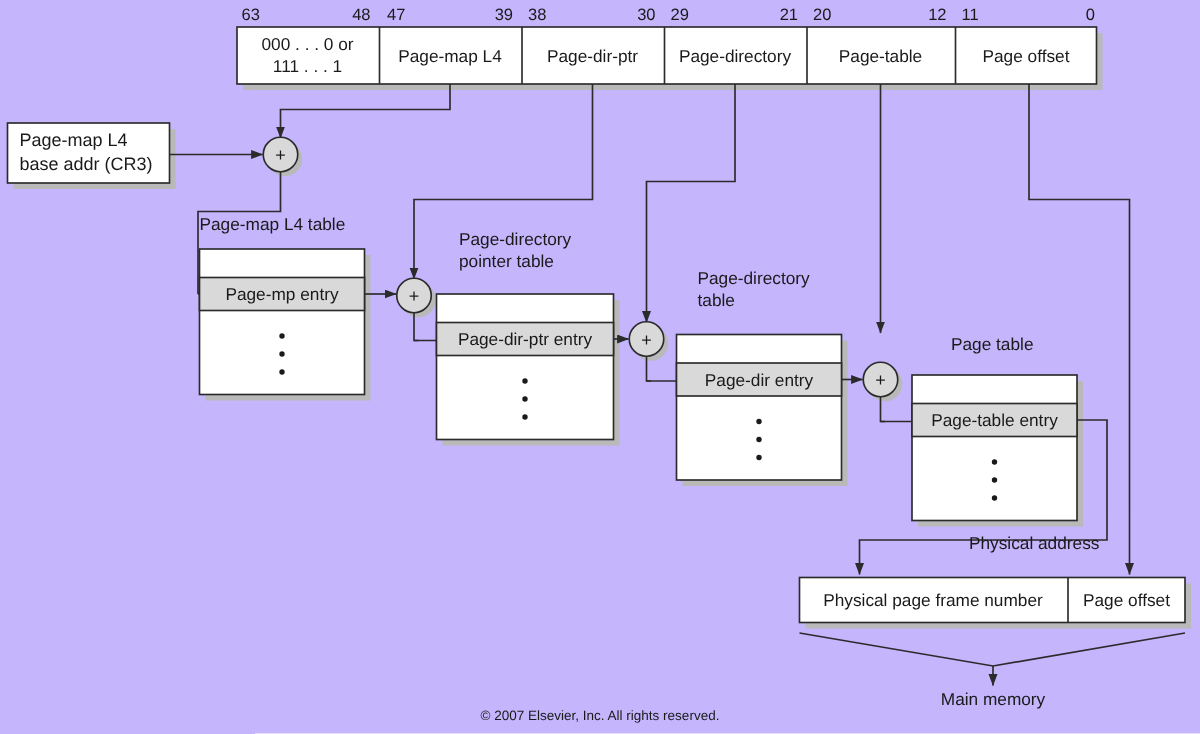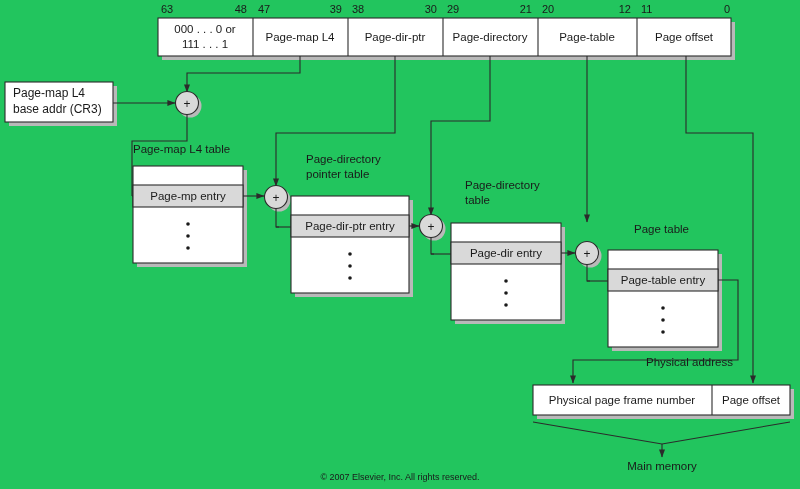--- a/index.html
+++ b/index.html
@@ -1,17 +1,17 @@
 <!DOCTYPE html>
 <html><head>
 <meta charset="utf-8">
 <style>
   html,body{margin:0;padding:0;background:#ffffff;}
   body{width:800px;height:489px;font-family:"Liberation Sans",sans-serif;}
-  #stage{position:relative;width:800px;height:489px;overflow:hidden;background:#22c55e;}
+  #stage{position:relative;width:800px;height:489px;overflow:hidden;background:#c4b5fd;}
   svg{display:block;}
   .bitlbl{font-size:11px;fill:#1a1a1a;font-family:"Liberation Sans",sans-serif;}
   .celltxt{font-size:11.5px;fill:#1a1a1a;font-family:"Liberation Sans",sans-serif;}
   .boxtxt{font-size:12px;fill:#1a1a1a;font-family:"Liberation Sans",sans-serif;}
   .caption{font-size:11.5px;fill:#1a1a1a;font-family:"Liberation Sans",sans-serif;}
   .entrytxt{font-size:11.5px;fill:#1a1a1a;font-family:"Liberation Sans",sans-serif;}
   .plus{font-size:12px;fill:#1a1a1a;font-family:"Liberation Sans",sans-serif;}
   .copy{font-size:9px;fill:#1a1a1a;font-family:"Liberation Sans",sans-serif;}
   .shadow{fill:#b9b9b9;}
   .boxfill{fill:#ffffff;stroke:#2b2b2b;stroke-width:1.1;}

